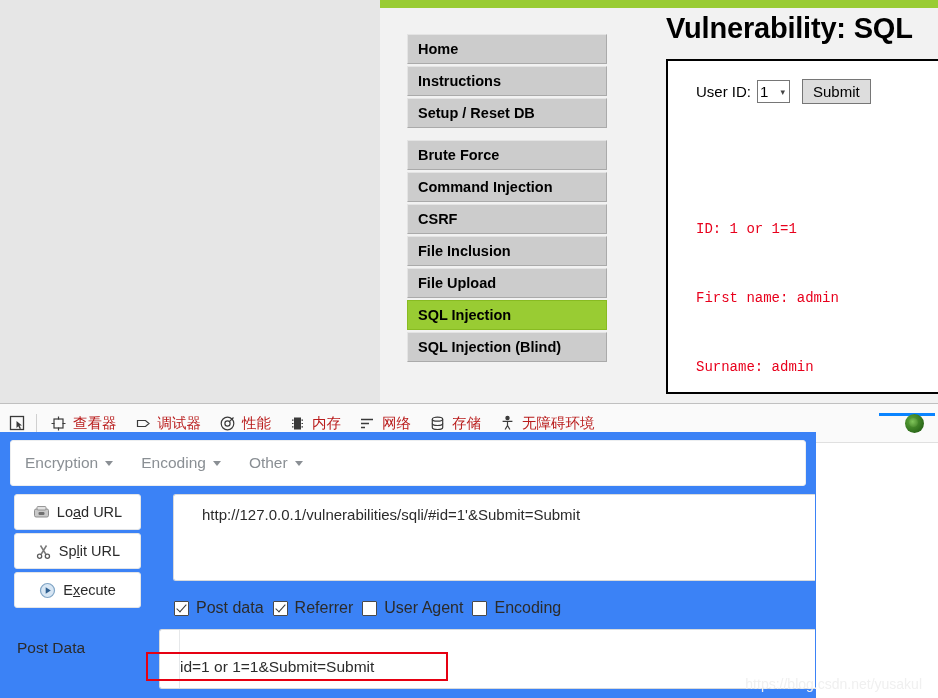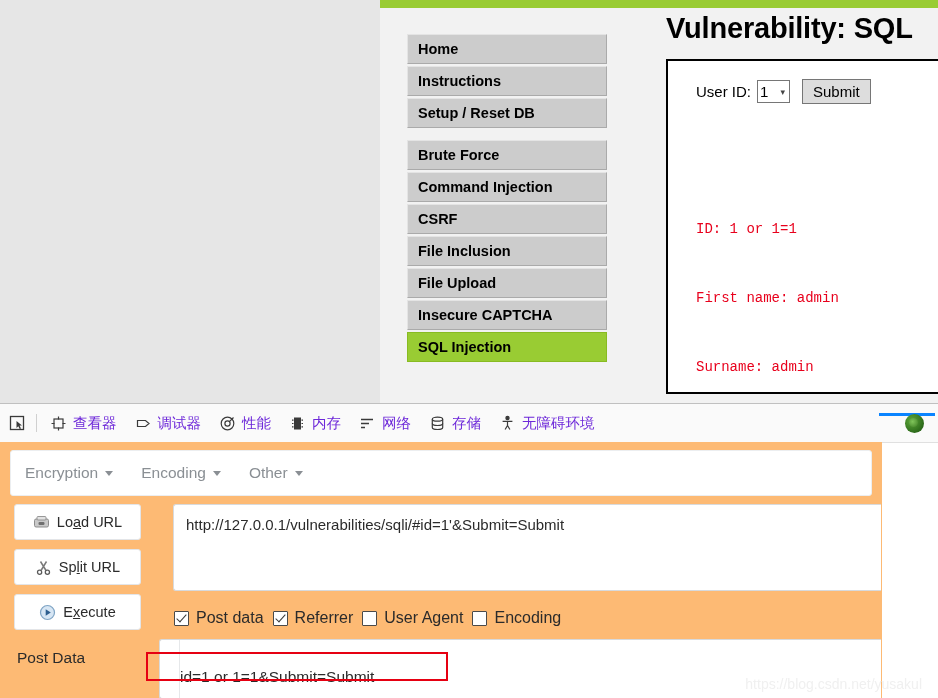--- a/index.html
+++ b/index.html
@@ -108,43 +108,43 @@
     position:relative;
   }
   #picker{
     width:34px;height:38px;display:flex;align-items:center;justify-content:center;
     cursor:pointer;
   }
   #dt-sep{width:1px;height:18px;background:#d0d0d0;margin:0 4px 0 2px;}
   .dt-tab{
     display:flex;align-items:center;gap:6px;
     height:38px;padding:0 9px;cursor:pointer;
-    font-size:14.5px;color:#6d28d9;white-space:nowrap;
+    font-size:14.5px;color:#b91c1c;white-space:nowrap;
   }
   .dt-tab .tlabel{font-family:"DejaVu Sans","Liberation Sans",sans-serif;}
   .dt-ico{width:17px;height:17px;display:block;flex:0 0 17px;}
   #dt-right{margin-left:auto;display:flex;align-items:center;padding-right:8px;position:relative;}
   #ff-icon{
     width:19px;height:19px;border-radius:50%;
     background:radial-gradient(circle at 35% 35%,#5ea83a,#2d6b1b 70%,#1d4a11);
     margin-right:6px;position:relative;
   }
   #ff-icon:after{
     content:"";position:absolute;left:4px;top:4px;width:9px;height:9px;
     border-radius:50%;
     background:radial-gradient(circle at 40% 40%,#7fc45a,#3d7d23);
   }
   #active-underline{
     position:absolute;right:3px;top:-1px;width:56px;height:3px;background:#0a84ff;
   }
 
   
   #hackbar{
-    position:absolute;left:0;top:38px;width:882px;bottom:0;
-    background:#fdba74;
+    position:absolute;left:0;top:28px;width:816px;bottom:0;
+    background:#3b82f6;
   }
   #hb-menu{
     margin:8px 10px 0 10px;
     height:44px;
     border:1px solid #eceef0;border-radius:3px;
     background:#fff;
     display:flex;align-items:center;
     padding-left:14px;
   }
   .hb-menu-item{
@@ -158,30 +158,30 @@
 
   #hb-body{position:relative;margin-top:8px;}
   #hb-btns{
     position:absolute;left:14px;top:0;width:127px;
   }
   .hb-btn{
     box-sizing:border-box;
     width:127px;height:36px;
     border:1px solid #e3e5e8;border-radius:3px;background:#fff;
     display:flex;align-items:center;justify-content:center;gap:7px;
-    font-size:14.5px;color:#2b2b2b;margin-bottom:9px;cursor:pointer;
+    font-size:14.5px;color:#2b2b2b;margin-bottom:3px;cursor:pointer;
   }
   .hb-btn u{text-decoration:underline;}
   .hb-ico{width:17px;height:17px;display:block;}
 
   #url-area{
     position:absolute;left:173px;top:0;right:1px;height:87px;
     border:1px solid #d8dadc;border-right:none;border-radius:3px 0 0 3px;
     box-sizing:border-box;
-    padding:10px 12px;
+    padding:10px 28px;
     font-size:15px;color:#2b2b2b;
     background:#fff;
     overflow:hidden;
     white-space:pre-wrap;word-break:break-all;
     line-height:20px;
   }
 
   #checks{
     position:absolute;left:174px;top:105px;
     display:flex;align-items:center;
@@ -239,22 +239,22 @@
     <div id="dvwa-nav">
       <div class="nav-item">Home</div>
       <div class="nav-item">Instructions</div>
       <div class="nav-item">Setup / Reset DB</div>
       <div class="nav-gap"></div>
       <div class="nav-item">Brute Force</div>
       <div class="nav-item">Command Injection</div>
       <div class="nav-item">CSRF</div>
       <div class="nav-item">File Inclusion</div>
       <div class="nav-item">File Upload</div>
-      <div class="nav-item">Insecure CAPTCHA</div>
       <div class="nav-item active">SQL Injection</div>
+      <div class="nav-item">SQL Injection (Blind)</div>
     </div>
 
     <div id="dvwa-main">
       <h1 id="vuln-title">Vulnerability: SQL</h1>
 
       <div id="vuln-box">
         <div id="userid-row">
           <span>User ID:</span>
           <span class="sel-wrap">
             <select id="userid-select">

